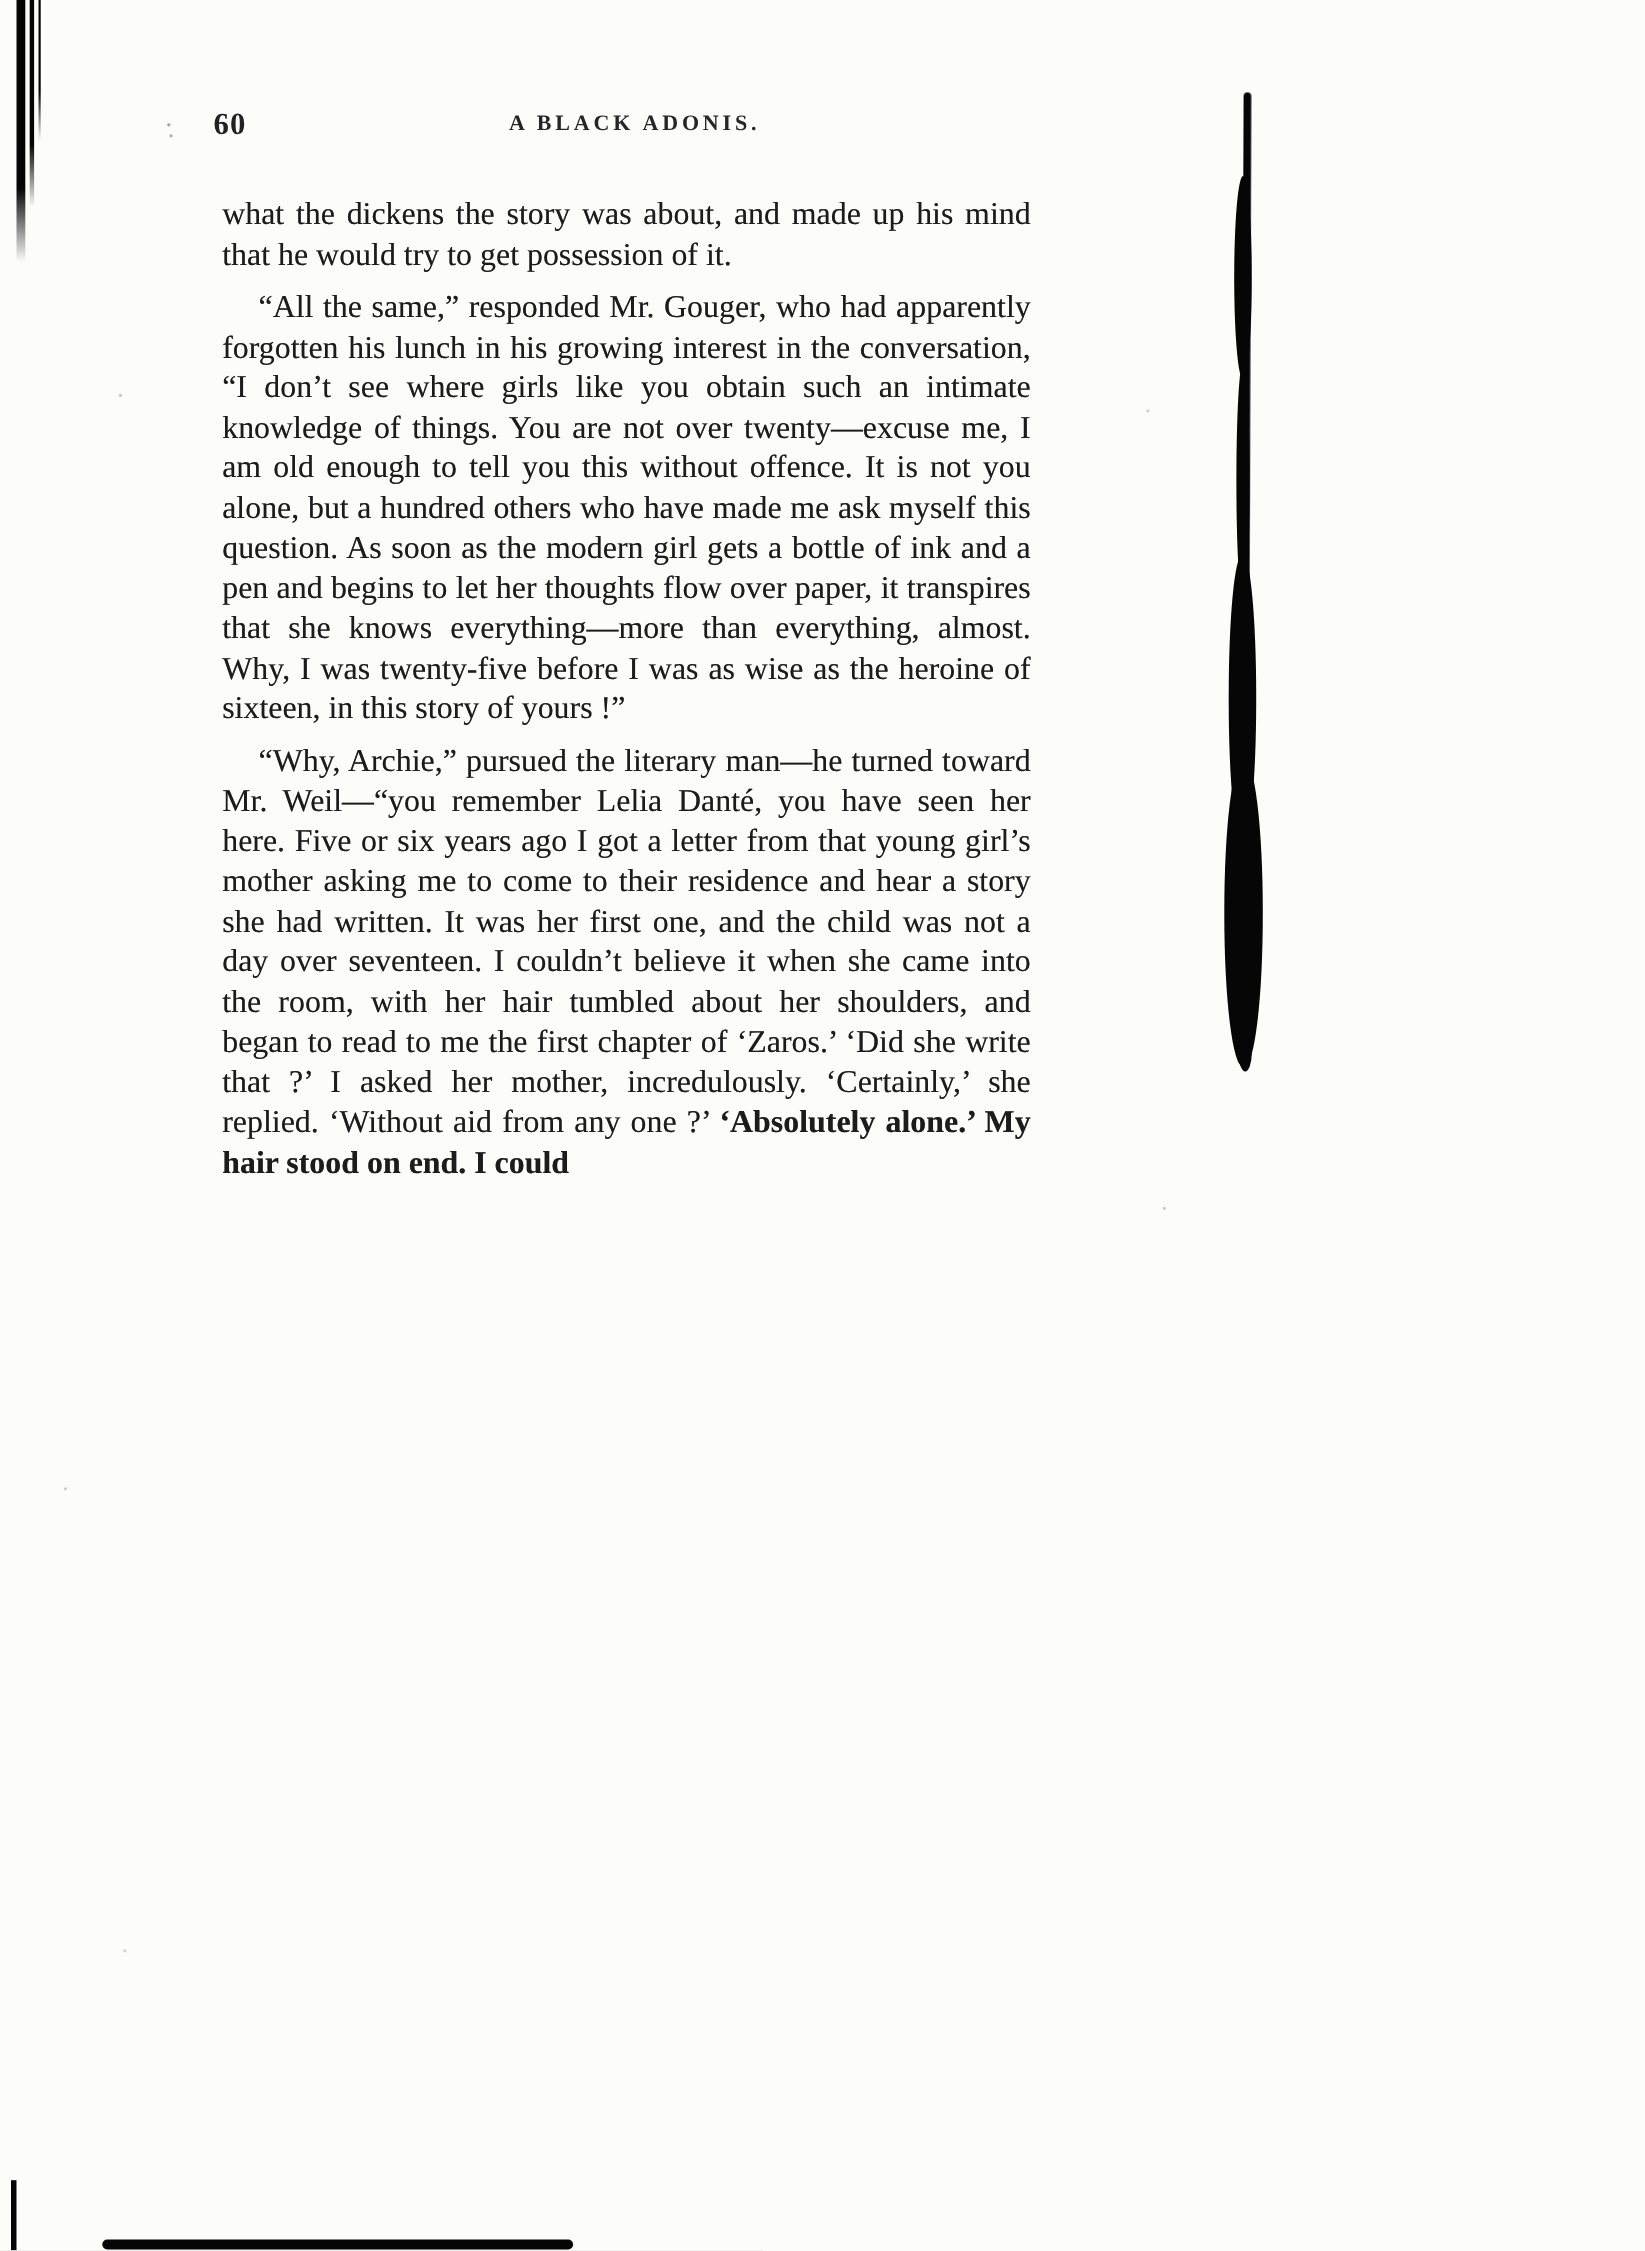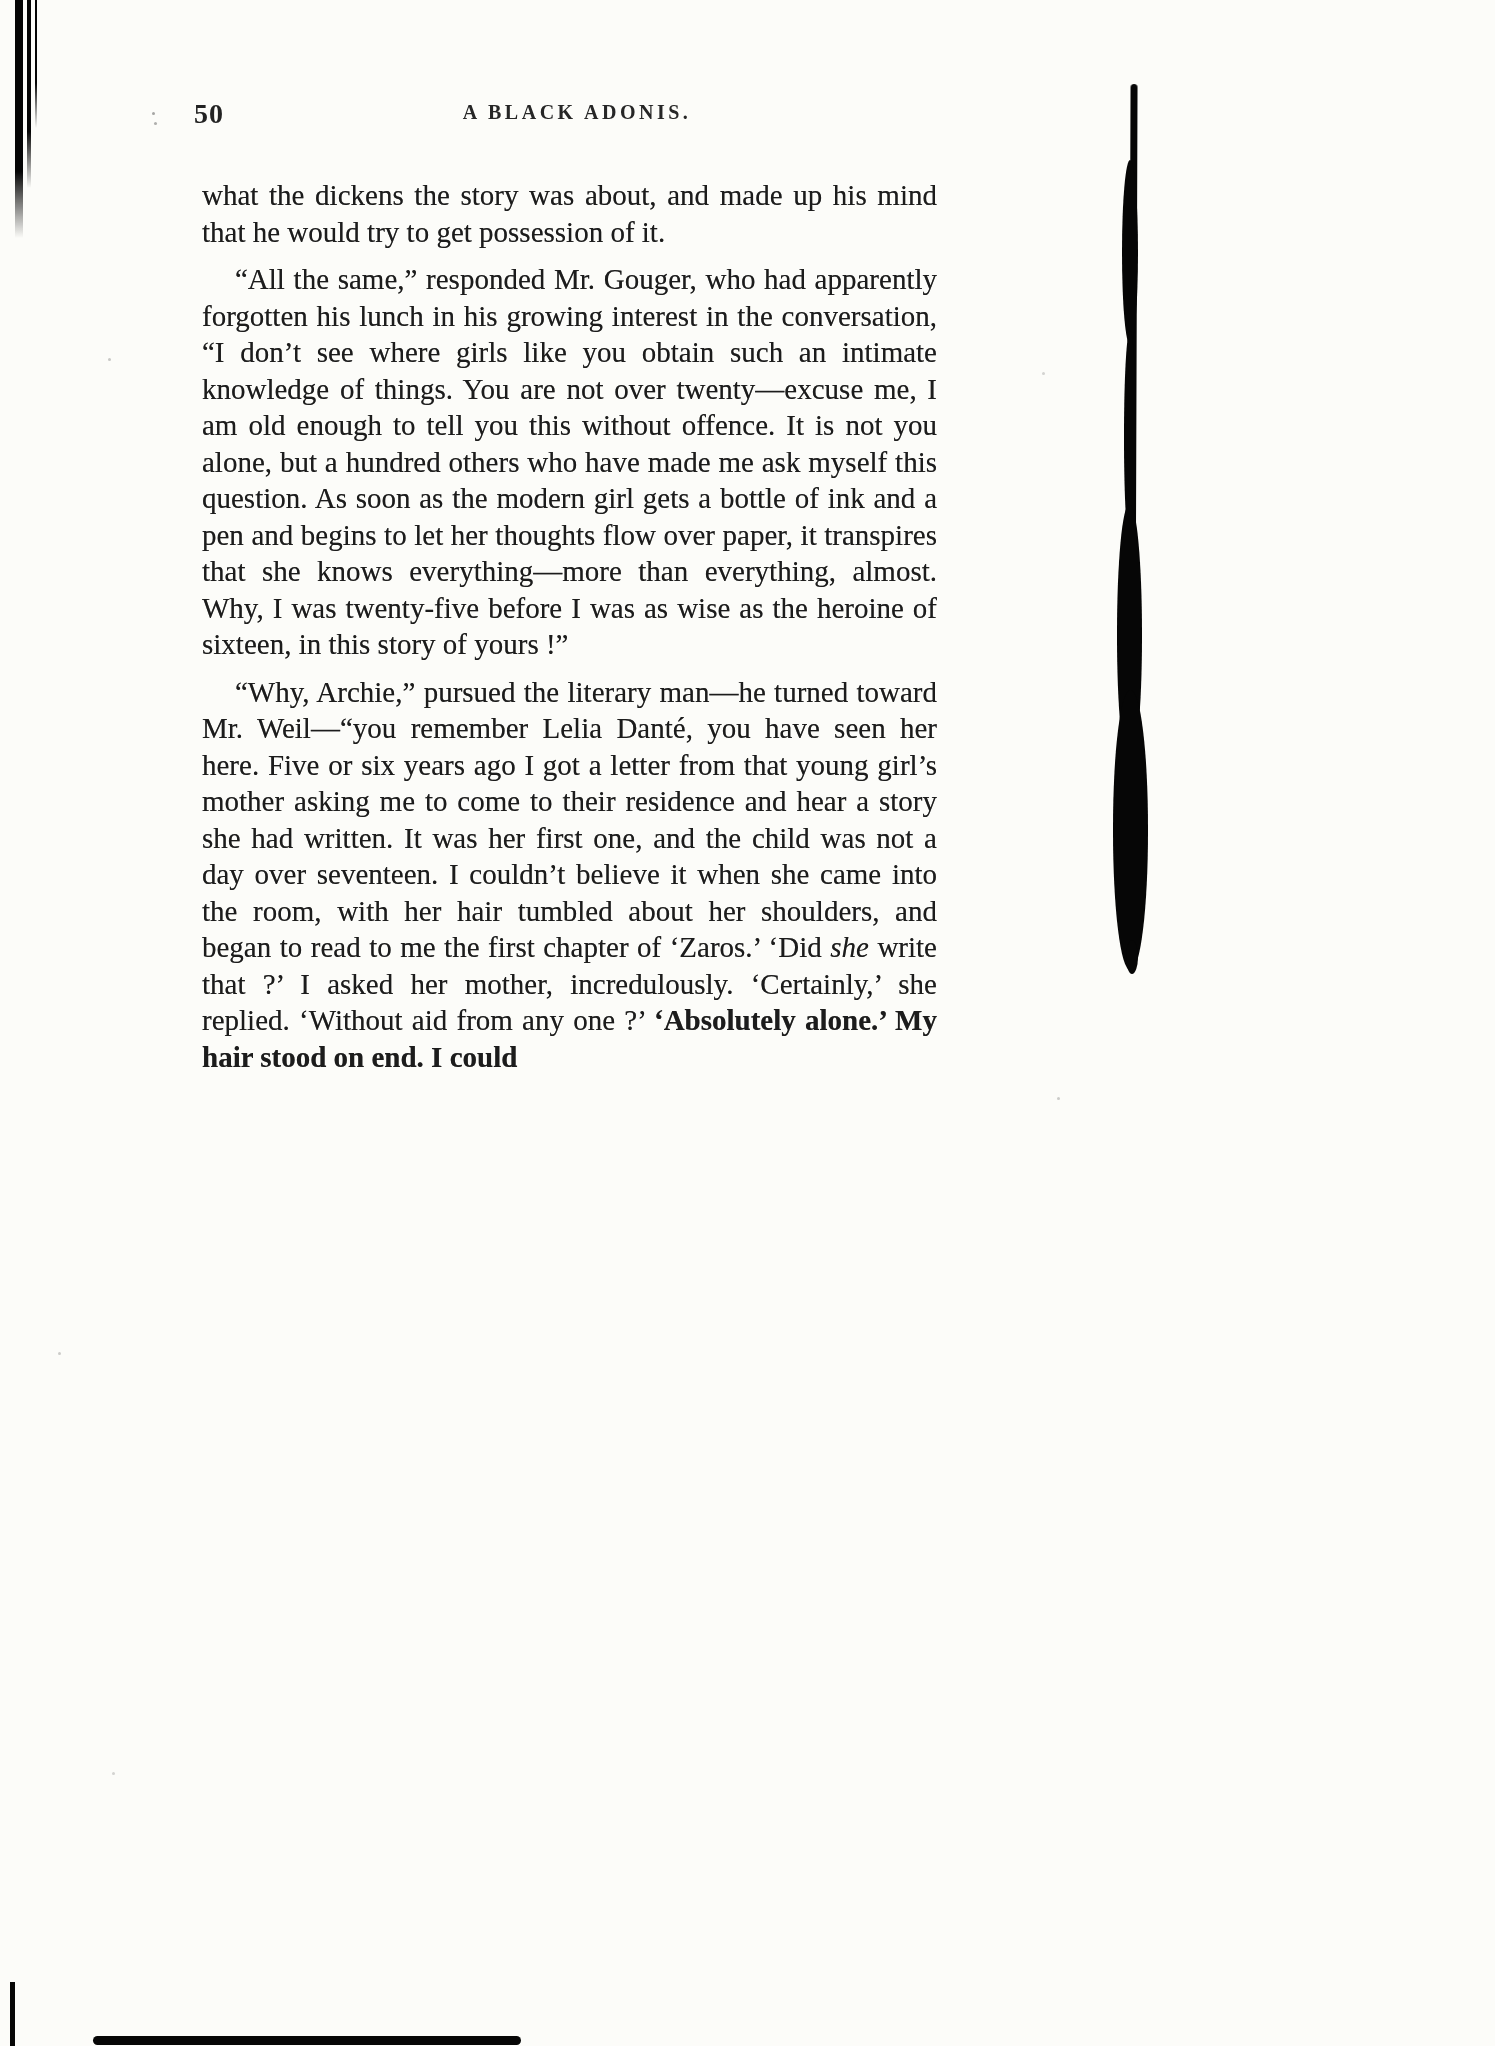--- a/index.html
+++ b/index.html
@@ -35,21 +35,21 @@
     position:absolute;
     top:166px; left:191px; width:757px;
     font-size:29px;
     line-height:36.5px;
     text-align:justify;
     color:#1c1c1c;
     text-shadow:0 0 0.4px rgba(20,20,20,0.55);
   }
   .text-block p { margin:11px; }
   .text-block p.indent { text-indent:33px; }
-  .it { font-style:italic; }
+  .it { }
   .b  { font-weight:700; }
 
   
   .artifact { position:absolute; background:#060606; }
   .soft { filter:blur(0.5px); }
 
   .binding-mark-1 { left:15px; top:0; width:8px; height:238px;
     background:linear-gradient(#050505 72%, rgba(5,5,5,0)); }
   .binding-mark-2 { left:27px; top:0; width:4px; height:188px;
     background:linear-gradient(#050505 70%, rgba(5,5,5,0)); }
@@ -77,21 +77,21 @@
       905px 985px 0 rgba(90,90,90,0.3),
       -40px 1660px 0 rgba(90,90,90,0.25);
   }
 </style>
 </head>
 <body>
 
 <div class="page">
 
   <div class="header-row">
-    <span class="page-number">50</span>
+    <span class="page-number">60</span>
     <span class="running-title">A BLACK ADONIS.</span>
   </div>
 
   <div class="text-block">
       <p><span>what the dickens the story was about, and made up his mind that he would try to get possession of it.</span></p>
       <p class="indent"><span>“All the same,” responded Mr. Gouger, who had apparently forgotten his lunch in his growing interest in the conversation, “I don’t see where girls like you obtain such an intimate knowledge of things. You are not over twenty—excuse me, I am old enough to tell you this without offence.  It is not you alone, but a hundred others who have made me ask myself this question.  As soon as the modern girl gets a bottle of ink and a pen and begins to let her thoughts flow over paper, it transpires that she knows everything—more than everything, almost.  Why, I was twenty-five before I was as wise as the heroine of sixteen, in this story of yours !”</span></p>
       <p class="indent"><span>“Why, Archie,” pursued the literary man—he turned toward Mr. Weil—“you remember Lelia Danté, you have seen her here.  Five or six years ago I got a letter from that young girl’s mother asking me to come to their residence and hear a story she had written.  It was her first one, and the child was not a day over seventeen.  I couldn’t believe it when she came into the room, with her hair tumbled about her shoulders, and began to read to me the first chapter of ‘Zaros.’  ‘Did </span><span class="it">she</span><span> write that ?’ I asked her mother, incredulously.  ‘Certainly,’ she replied.  ‘Without aid from any one ?’ </span><span class="b">‘Absolutely alone.’  My hair stood on end.  I could</span></p>
     </div>
 
   <div class="artifact soft binding-mark-1"></div>

